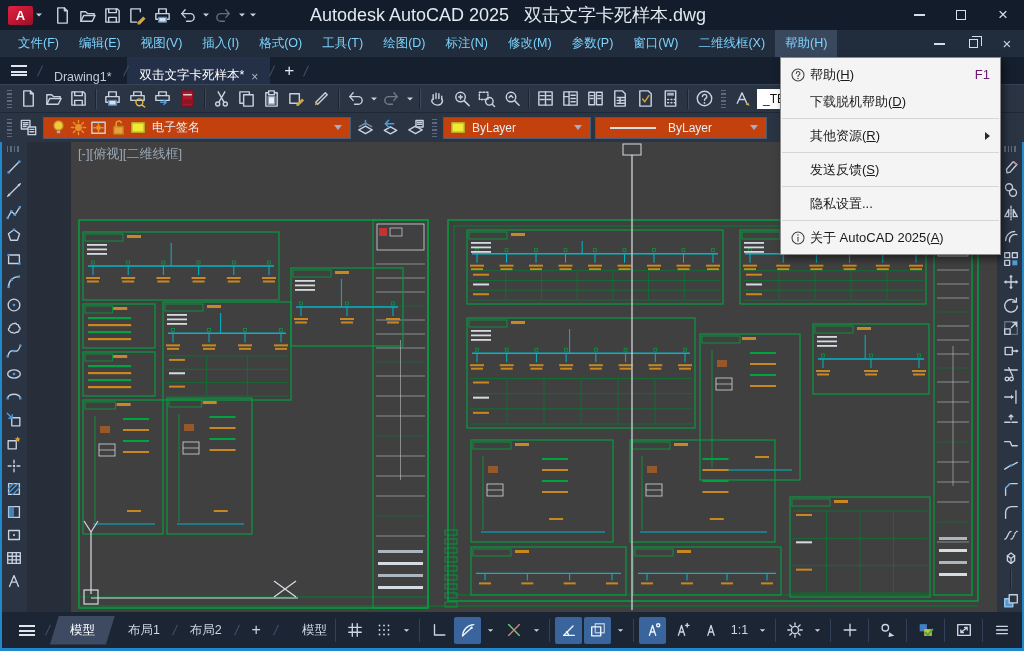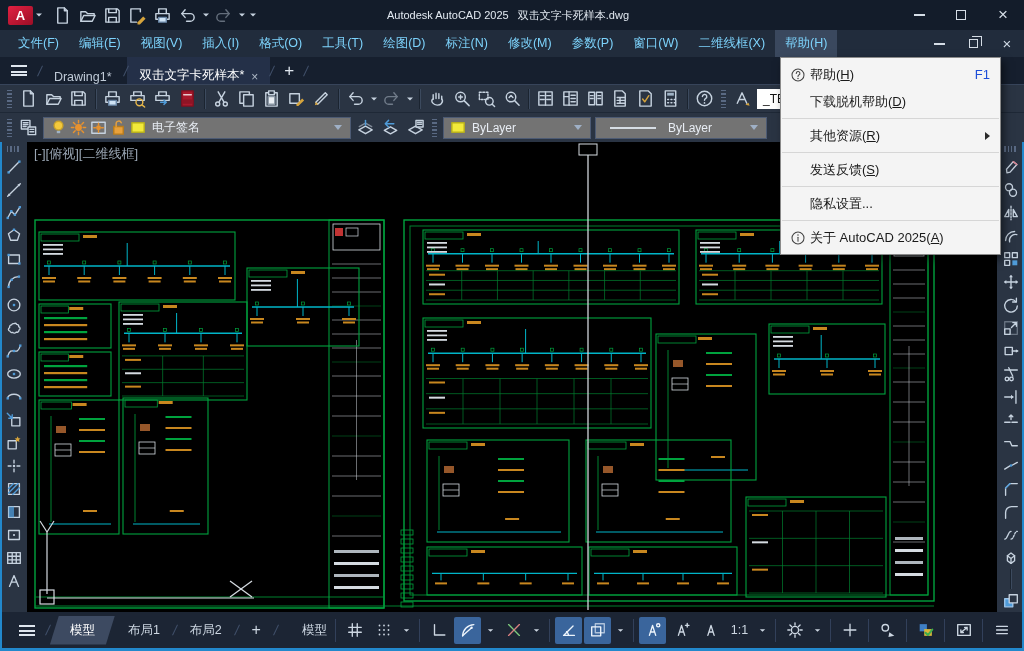--- a/index.html
+++ b/index.html
@@ -10,21 +10,21 @@
   .titlebar{position:absolute;left:0;top:0;width:1024px;height:30px;background:#131c2a;
             display:flex;align-items:center;padding:0 0 0 8px;}
   .app-logo{width:25px;height:19px;background:linear-gradient(145deg,#e22142,#9c0e26);
             color:#fff;font-weight:bold;font-size:13px;display:flex;align-items:center;
             justify-content:center;border-radius:2px;}
   .qat{display:flex;align-items:center;margin-left:6px;}
   .tbtn{width:25px;height:24px;display:flex;align-items:center;justify-content:center;
         color:#c6d2df;border-radius:2px;flex:0 0 auto;}
   .tcaret{width:11px;}
   .dim{opacity:.45;}
-  .title-text{position:absolute;left:200px;right:208px;text-align:center;font-size:11px;
+  .title-text{position:absolute;left:200px;right:208px;text-align:center;font-size:18px;
               color:#e2e9f1;pointer-events:none;white-space:pre;}
   .winbtns{position:absolute;right:0;top:0;height:30px;display:flex;}
   .wbtn{width:42px;height:30px;display:flex;align-items:center;justify-content:center;color:#d5dde6;font-size:14px;}
   .ico-min{width:11px;height:2px;background:#d5dde6;}
   .ico-max{width:10px;height:10px;border:1.4px solid #d5dde6;}
   .ico-restore{position:relative;width:9px;height:9px;border:1.2px solid #d5dde6;}
   .ico-restore:before{content:"";position:absolute;left:2px;top:-4px;width:9px;height:9px;border:1.2px solid #d5dde6;border-left:none;border-bottom:none;}
   
   .menubar{position:absolute;left:0;top:30px;width:1024px;height:27px;background:#212c3c;
            display:flex;align-items:stretch;padding-left:8px;font-size:12.5px;}
@@ -47,35 +47,35 @@
   .toolrow1{position:absolute;left:0;top:84px;width:1024px;height:28px;background:#2a3443;
             border-top:1px solid #37445a;display:flex;align-items:center;padding-left:3px;}
   .toolrow2{position:absolute;left:0;top:112px;width:1024px;height:30px;background:#2a3443;
             border-top:1px solid #1e2836;display:flex;align-items:center;padding-left:3px;}
   .grip{width:5px;height:18px;margin:0 4px;background-image:repeating-linear-gradient(#5a6a84 0 1.5px,transparent 1.5px 3.5px);}
   .tsep{width:1px;height:20px;background:#1b2430;box-shadow:1px 0 0 #3c4a5e;margin:0 4px;flex:0 0 auto;}
   .isvg{width:19px;height:19px;stroke:currentColor;fill:none;stroke-width:1.5;stroke-linecap:round;stroke-linejoin:round;}
   .tcaret .isvg{width:10px;height:10px;}
   .style-field{width:104px;height:20px;background:#fff;color:#141414;font-size:12px;
                display:flex;align-items:center;padding:0 6px;margin-left:2px;font-family:"Liberation Sans",sans-serif;}
-  .combo{height:22px;background:#737373;border:1px solid #4c5a73;display:flex;align-items:center;
+  .combo{height:22px;background:#c2410c;border:1px solid #4c5a73;display:flex;align-items:center;
          font-size:12px;color:#e8edf4;padding:0 4px;margin:0 2px;}
   .combo .cicon{width:20px;height:18px;display:flex;align-items:center;justify-content:center;color:#c6d2df;}
   .combo .clabel{flex:1;padding-left:4px;white-space:nowrap;overflow:hidden;}
   .ccaret{width:0;height:0;border-left:4px solid transparent;border-right:4px solid transparent;
           border-top:5px solid #9fb0c6;margin:0 4px;}
   .line-sample{width:46px;height:2px;background:#d6dde4;margin:0 8px 0 10px;}
   
   .mid{position:absolute;left:0;top:142px;width:1024px;height:470px;display:flex;}
   .edge{position:absolute;width:2px;background:#2288cc;z-index:5;}
   .sidebar{width:27px;background:#2a3443;display:flex;flex-direction:column;align-items:center;padding-top:2px;}
   .sidebar .sgrip{width:14px;height:6px;margin:2px 0 3px;background-image:repeating-linear-gradient(90deg,#5a6a84 0 1.5px,transparent 1.5px 3.5px);}
   .sbtn{width:26px;height:23px;display:flex;align-items:center;justify-content:center;color:#c6d2df;flex:0 0 auto;}
   .sbtn .isvg{width:18px;height:18px;}
-  .canvas{position:relative;flex:1;background:#000000;overflow:hidden;}
+  .canvas{position:relative;flex:1;background:#404040;overflow:hidden;margin-left:44px;}
   #vplabel{position:absolute;left:7px;top:3px;color:#9aa6b4;font-size:13px;z-index:2;}
   #cad{position:absolute;left:0;top:0;}
   
   .statusbar{position:absolute;left:0;top:612px;width:1024px;height:36px;background:#1c2534;
              display:flex;align-items:center;padding:0 8px;font-size:12.5px;}
   .ltab{padding:6px 13px;color:#cdd7e2;}
   .ltab.active{background:#3d4a61;color:#fff;clip-path:polygon(9px 0,100% 0,calc(100% - 9px) 100%,0 100%);padding:6px 20px;}
   .sspacer{flex:1;}
   .sbn{min-width:27px;height:27px;display:flex;align-items:center;justify-content:center;
        margin:0 1px;border-radius:2px;color:#cdd7e2;padding:0 3px;}
@@ -87,21 +87,21 @@
   .bottom-edge{position:absolute;left:0;bottom:0;width:1024px;height:3px;background:#2288cc;}
   
   .helpmenu{position:absolute;left:780px;top:57px;width:221px;background:#f4f4f4;
             border:1px solid #8a8a8a;box-shadow:3px 4px 8px rgba(0,0,0,.5);z-index:50;
             color:#1a1a1a;font-size:13px;padding:3px 0;}
   .hitem{display:flex;align-items:center;height:27px;padding:0 10px 0 5px;}
   .hicon{width:24px;display:flex;align-items:center;justify-content:center;color:#444;}
   .hicon .isvg{width:16px;height:16px;stroke-width:1.3;}
   .hlabel{flex:1;white-space:nowrap;}
   .mn{text-decoration:underline;}
-  .hshort{margin-left:14px;color:#1d4ed8;}
+  .hshort{margin-left:14px;color:#701a75;}
   .harrow{width:0;height:0;border-left:5px solid #2a2a2a;border-top:4px solid transparent;border-bottom:4px solid transparent;}
   .hsep{height:1px;background:#d6d6d6;margin:3px 1px;}
 </style>
 </head>
 <body>
 
 <div id="app">
 
   <div class="titlebar">
     <div class="app-logo">A</div>

